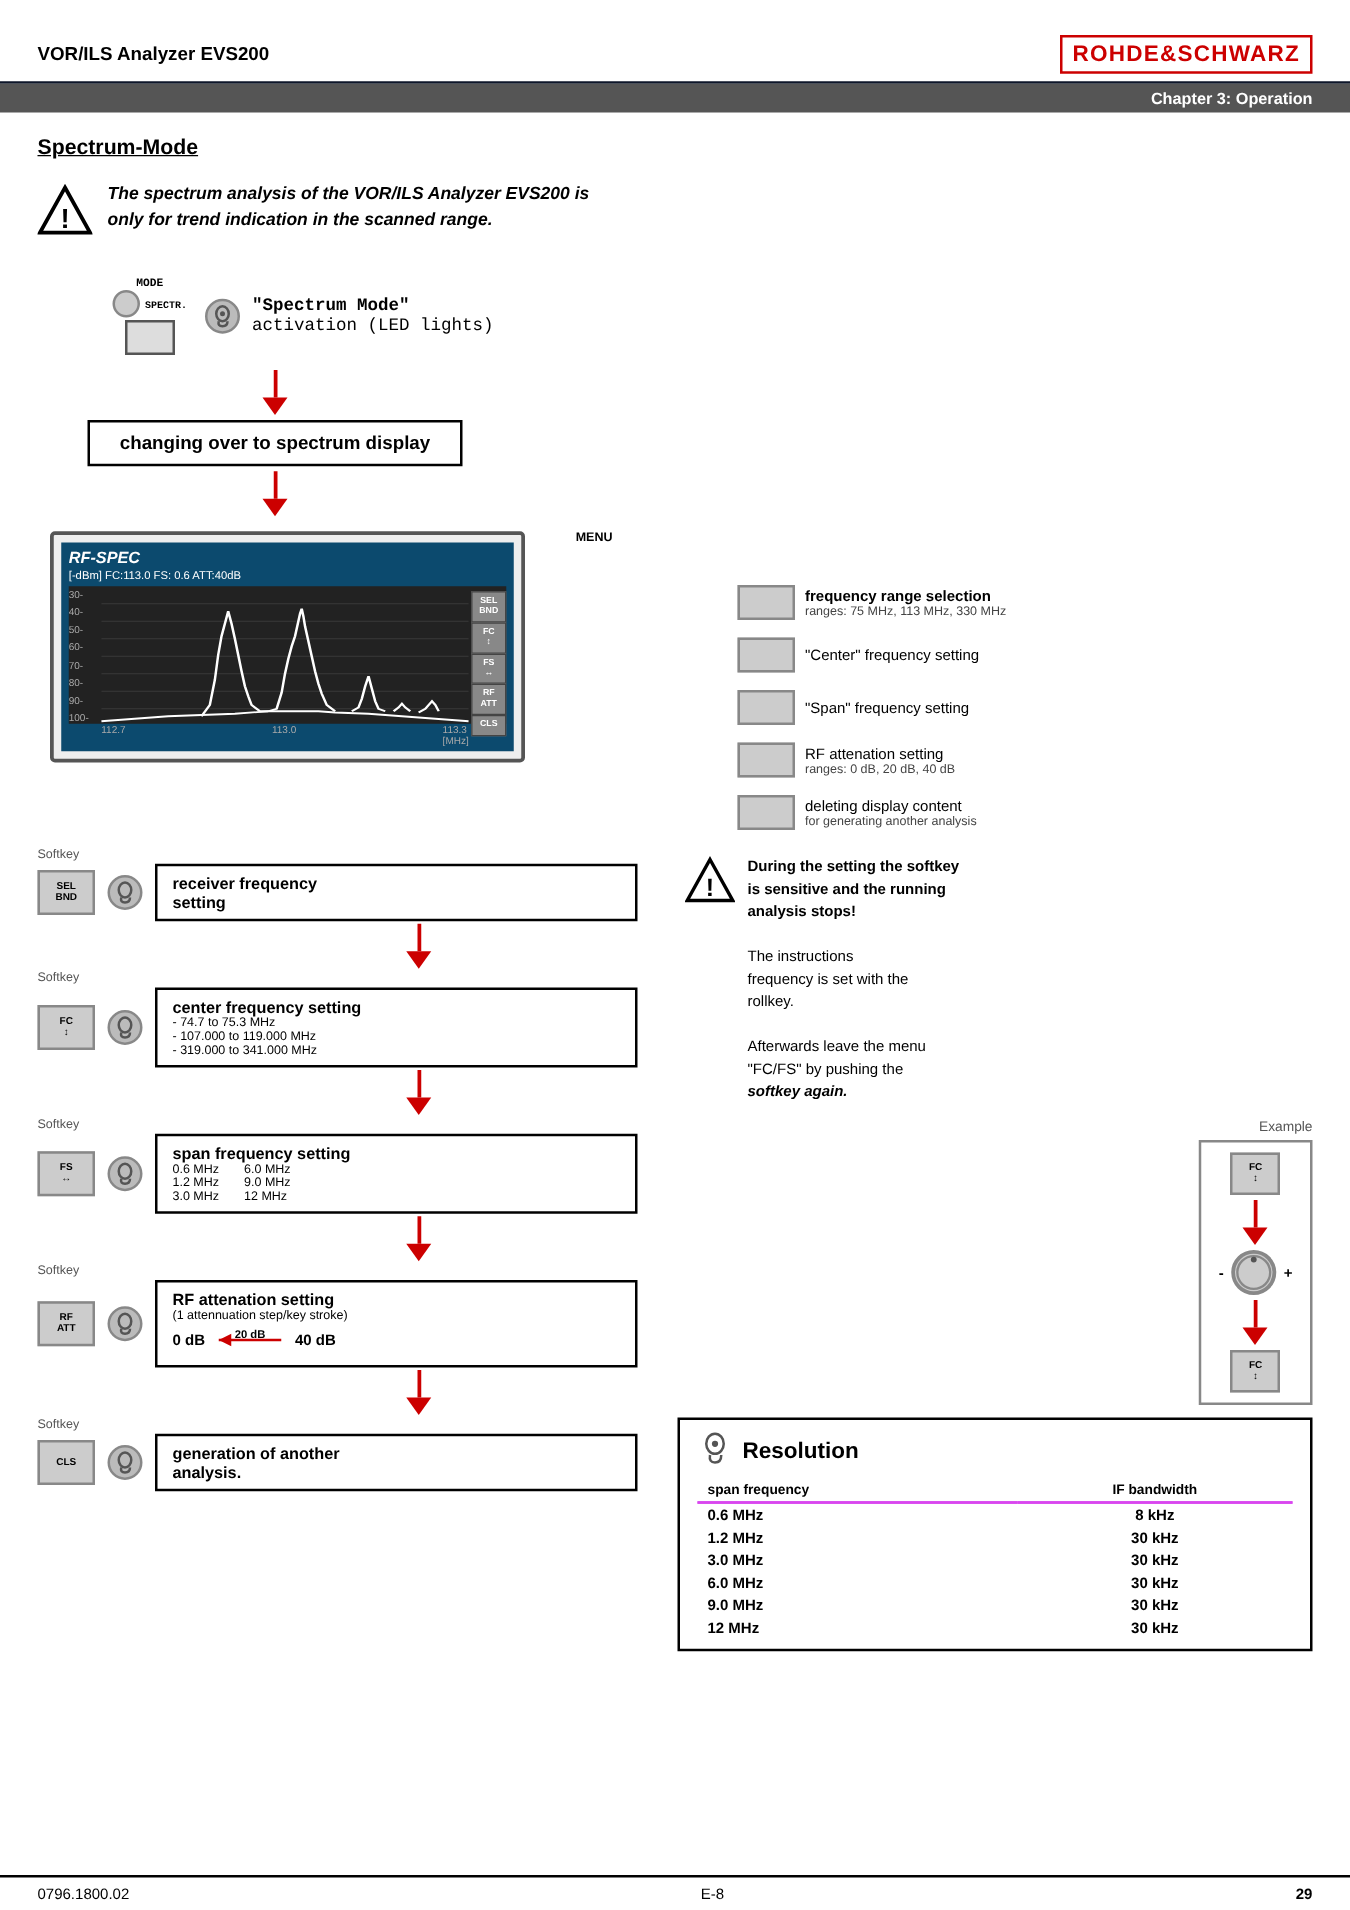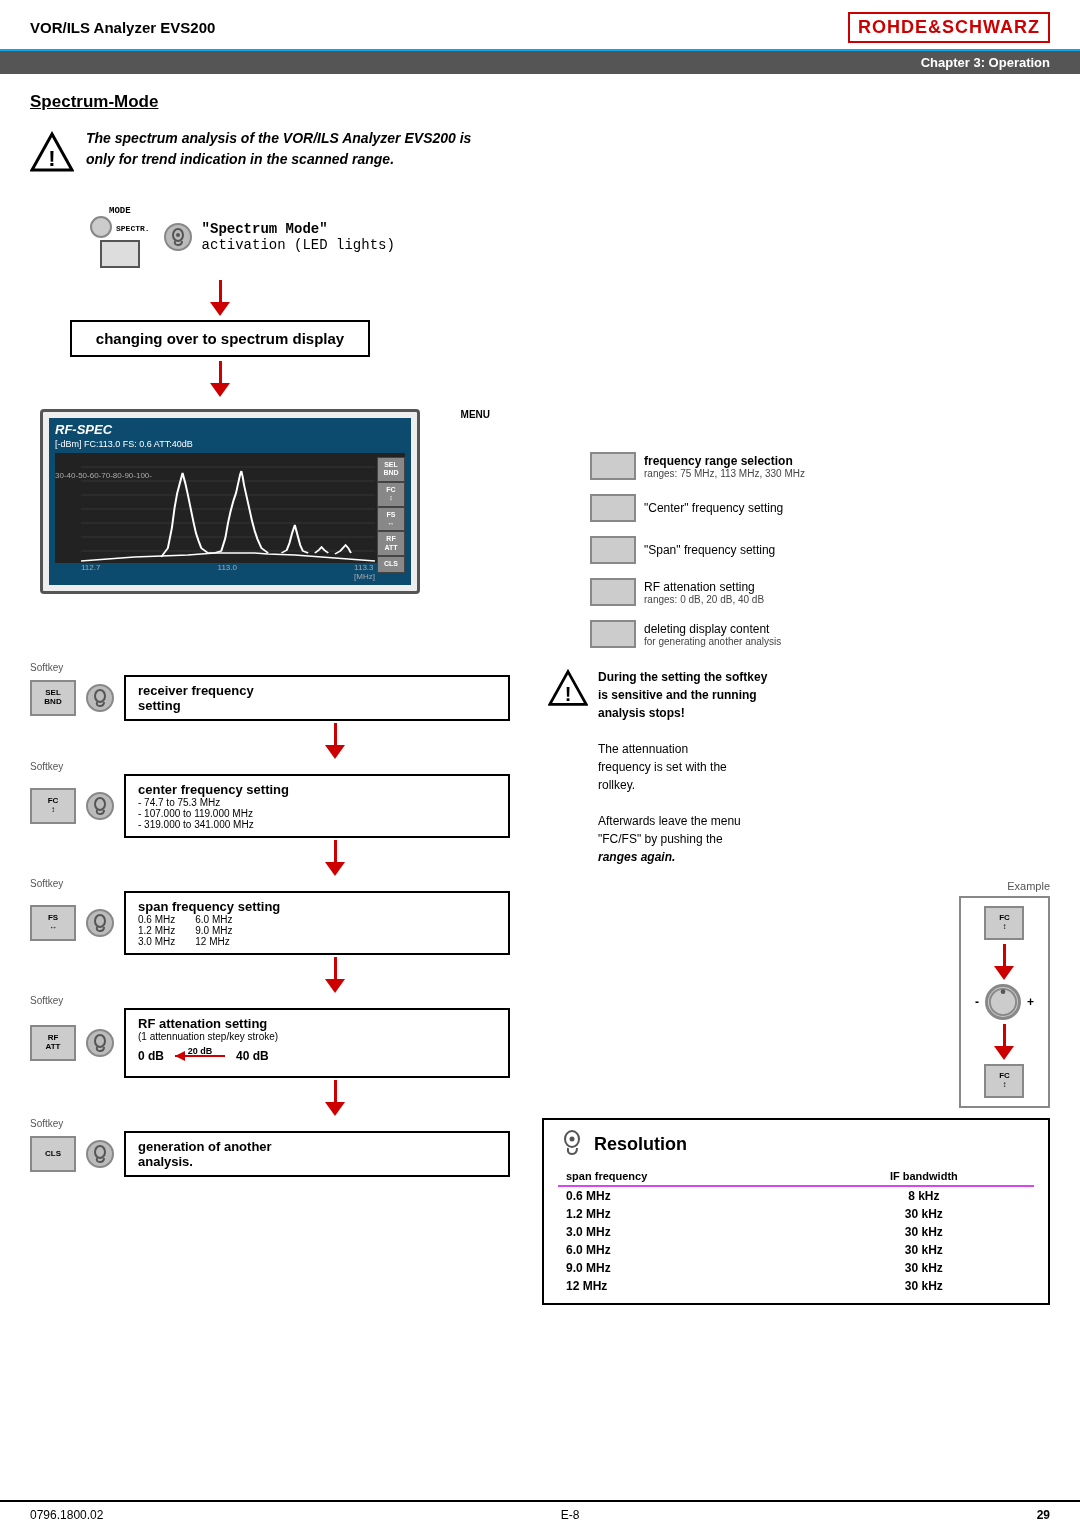--- a/index.html
+++ b/index.html
@@ -16,22 +16,22 @@
       min-height: 1528px;
       padding: 0;
       display: flex;
       flex-direction: column;
     }
     
     .header {
       display: flex;
       justify-content: space-between;
       align-items: center;
-      padding: 12px 30px 6px 30px;
-      border-bottom: 2px solid #0ea5e9;
+      padding: 28px 30px 6px 30px;
+      border-bottom: 2px solid #0f172a;
     }
     .header-title {
       font-weight: bold;
       font-size: 15px;
     }
     .logo-area {
       display: flex;
       flex-direction: column;
       align-items: flex-start;
     }
@@ -191,25 +191,25 @@
     }
     .screen-chart {
       width: 100%;
       height: 110px;
       background: #222;
       position: relative;
     }
     .screen-yaxis {
       position: absolute;
       left: 0;
-      top: 16px;
+      top: 0;
       bottom: 0;
       width: 26px;
       display: flex;
-      flex-direction: row;
+      flex-direction: column;
       justify-content: space-between;
       font-size: 8px;
       color: #aaa;
       padding-top: 2px;
     }
     .chart-canvas {
       position: absolute;
       left: 26px;
       top: 0;
       right: 30px;
@@ -758,27 +758,27 @@
             <svg width="40" height="40" viewBox="0 0 44 44">
               <polygon points="22,4 42,40 2,40" fill="none" stroke="#000" stroke-width="3"></polygon>
               <text x="22" y="36" text-anchor="middle" font-size="22" font-weight="bold" fill="#000">!</text>
             </svg>
           </div>
           <div class="inline-warning-text">
             <b>During the setting the softkey</b><br>
             <b>is sensitive and the running</b><br>
             <b>analysis stops!</b><br>
             <br>
-            <span>The attennuation</span><br>
+            <span>The instructions</span><br>
             <span>frequency is set with the</span><br>
             <span>rollkey.</span><br>
             <br>
             <span>Afterwards leave the menu</span><br>
             <span>"FC/FS" by pushing the</span><br>
-            <i><b>ranges again.</b></i>
+            <i><b>softkey again.</b></i>
           </div>
         </div>
 
         <div style="display:flex;flex-direction:column;align-items:flex-end;margin-bottom:10px;">
           <div style="font-size:11px;color:#555;margin-bottom:4px;">Example</div>
           <div style="display:flex;flex-direction:column;align-items:center;gap:4px;border:2px solid #888;padding:8px 14px;">
 
             <div class="softkey-mini" style="width:40px;height:34px;">FC<br>↕</div>
 
             <div>

